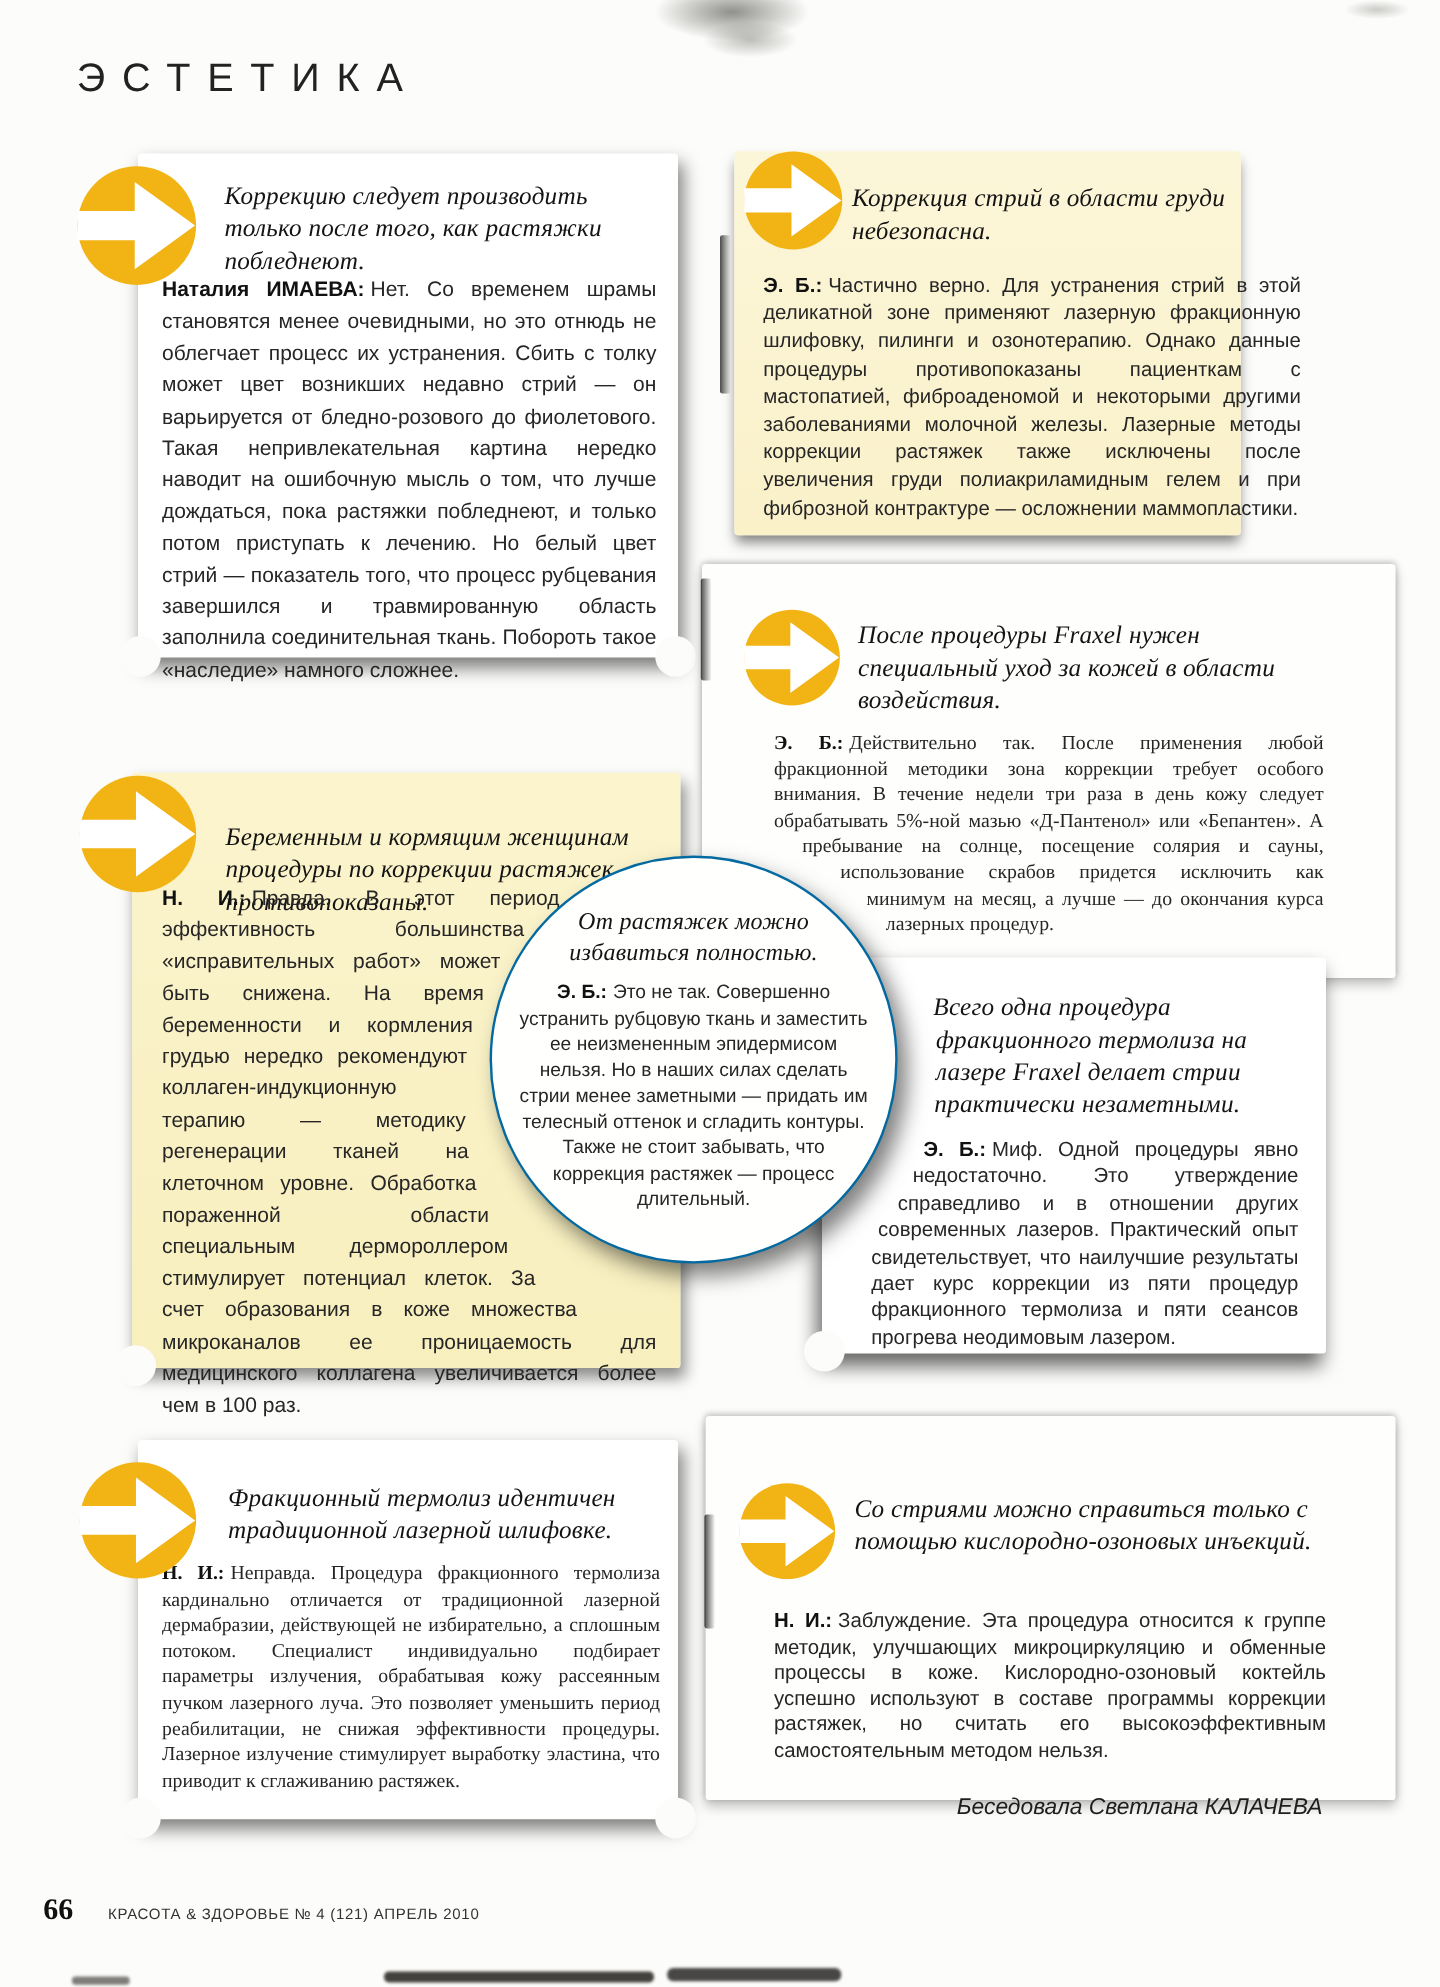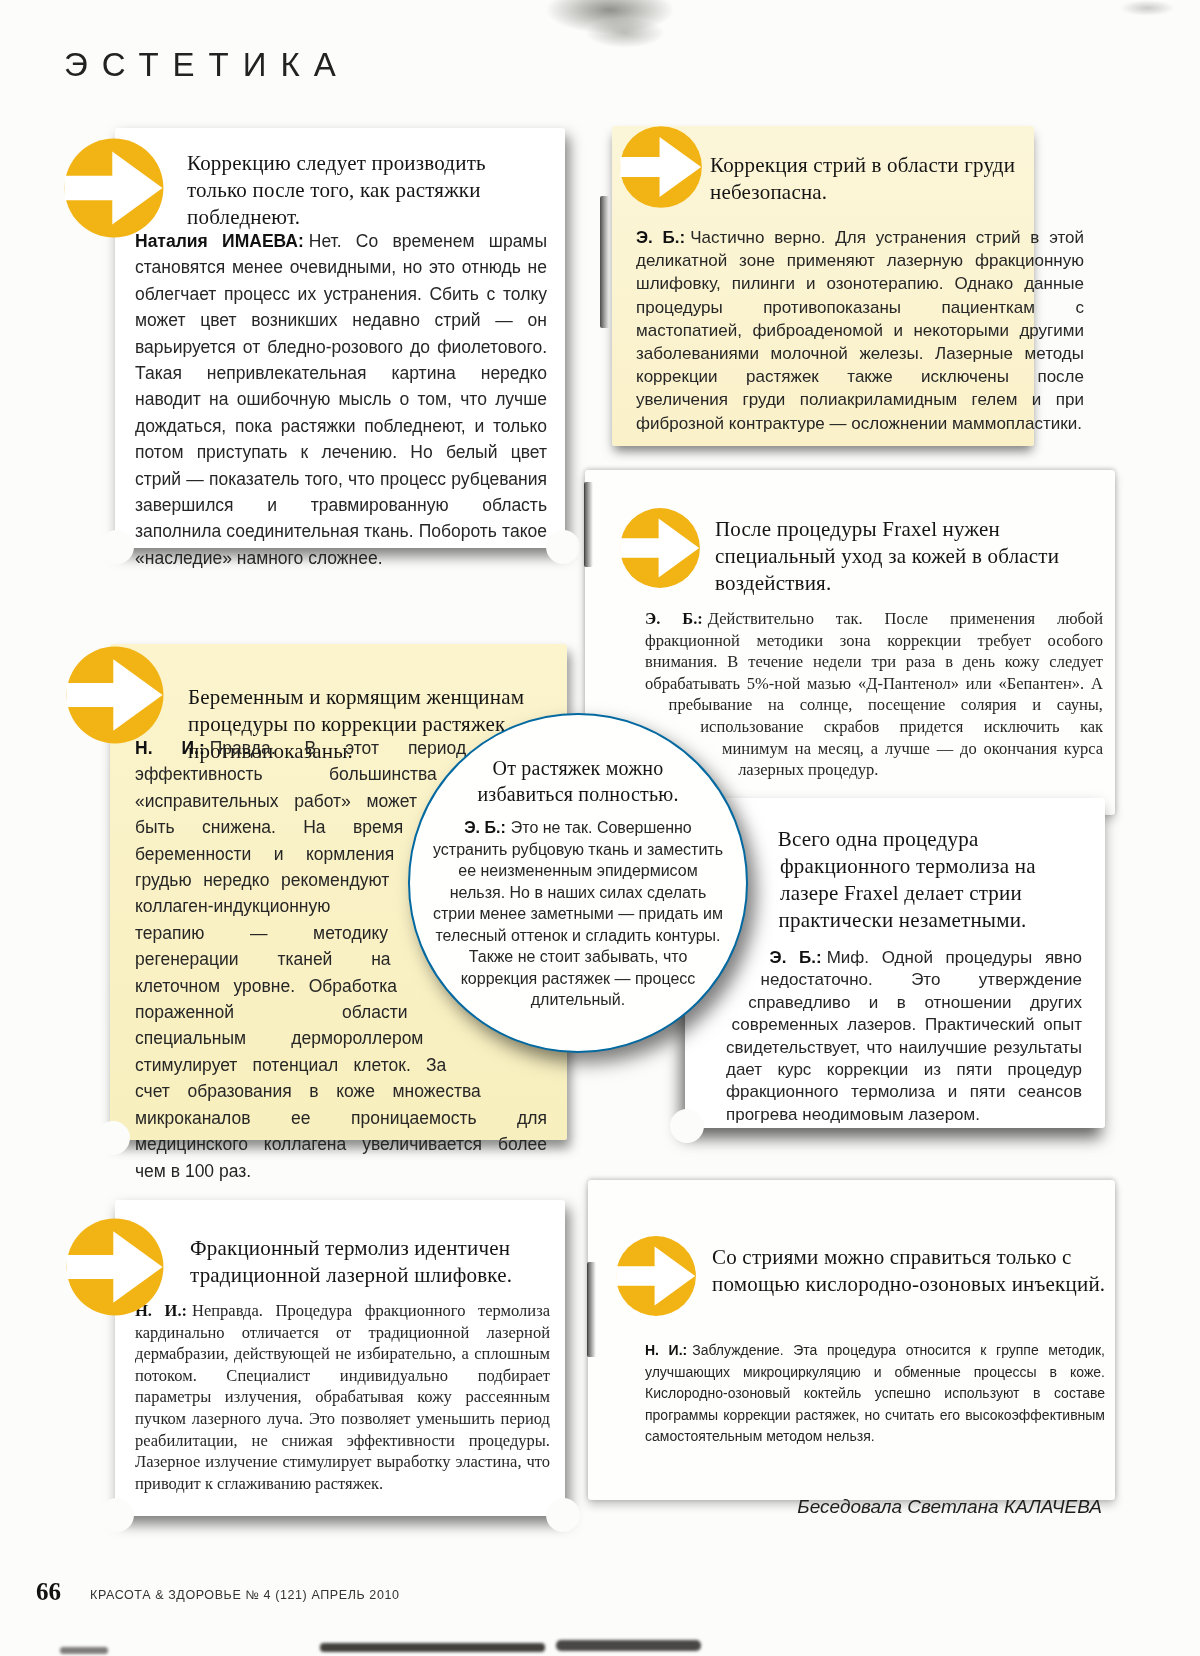--- a/index.html
+++ b/index.html
@@ -13,31 +13,31 @@
   
   #section-label{
     left:64px;top:46px;font-size:33px;letter-spacing:14px;color:#222;
     font-weight:400;
   }
   
   .card{position:absolute;background:#fff;border-radius:3px;}
   .card.deepshadow{box-shadow:4px 8px 14px rgba(0,0,0,.5);}
   .card.cream{background:linear-gradient(180deg,#fcf6d9 0%,#faf1c9 100%);box-shadow:0 7px 11px -2px rgba(0,0,0,.5);}
   .card.cream2{background:linear-gradient(180deg,#fbf4cd 0%,#f8efbe 100%);box-shadow:3px 8px 12px rgba(0,0,0,.45);}
-  .card.flat{background:#fefefd;box-shadow:0 -1px 5px rgba(0,0,0,.22), 0 5px 10px rgba(0,0,0,.22);}
+  .card.flat{background:#fefefd;box-shadow:0 -1px 5px rgba(0,0,0,.22), 0 5px 10px rgba(0,0,0,.22);padding-left:48px;}
   .card.heavy{box-shadow:-4px 10px 16px rgba(0,0,0,.6);}
   .notch{position:absolute;width:34px;height:34px;border-radius:50%;background:#fcfcfa;}
   .edge-curl{position:absolute;width:9px;background:linear-gradient(to right,rgba(0,0,0,.7),rgba(0,0,0,0));border-radius:2px;}
   
   .arrow{position:absolute;z-index:6;}
   .arrow svg{display:block;width:100%;height:100%;}
   
   .myth{
     position:absolute;margin:0;font-family:"Liberation Serif", serif;
-    font-weight:500;color:#141414;
+    font-style:italic;font-weight:500;color:#141414;
     font-size:21px;line-height:27px;letter-spacing:.2px;
   }
   
   .answer{
     position:absolute;margin:0;text-align:justify;color:#262626;
   }
   .answer b{margin-right:5px;color:#111;}
   .lh-wide{font-size:17.5px;line-height:26.4px;}
   .lh-mid{font-size:17px;line-height:23.2px;}
   .lh-tight{font-size:16.5px;line-height:21.6px;font-family:Liberation Serif, serif;}
@@ -107,21 +107,21 @@
 
 <section class="card deepshadow" style="left:115px;top:1200px;width:450px;height:316px;">
   <div class="notch" style="left:-15px;bottom:-16px;"></div>
   <div class="notch" style="right:-15px;bottom:-16px;"></div>
   <h2 class="myth" style="left:75px;top:35px;width:352px;">Фракционный термолиз идентичен традиционной лазерной шлифовке.</h2>
   <p class="answer lh-tight" style="left:20px;top:100px;width:415px;"><b>Н. И.:</b><span>Неправда. Процедура фракционного термолиза кардинально отличается от традиционной лазерной дермабразии, действующей не избирательно, а сплошным потоком. Специалист индивидуально подбирает параметры излучения, обрабатывая кожу рассеянным пучком лазерного луча. Это позволяет уменьшить период реабилитации, не снижая эффективности процедуры. Лазерное излучение стимулирует выработку эластина, что приводит к сглаживанию растяжек.</span></p>
 </section>
 
 <section class="card flat" style="left:588px;top:1180px;width:527px;height:320px;">
   <h2 class="myth" style="left:124px;top:64px;width:404px;">Со стриями можно справиться только с помощью кислородно-озоновых инъекций.</h2>
-  <p class="answer" style="left:57px;top:160px;width:460px;font-size:14px;line-height:21.6px;"><b>Н. И.:</b><span>Заблуждение. Эта процедура относится к группе методик, улучшающих микроциркуляцию и обменные процессы в коже. Кислородно-озоновый коктейль успешно используют в составе программы коррекции растяжек, но считать его высокоэффективным самостоятельным методом нельзя.</span></p>
+  <p class="answer" style="left:57px;top:160px;width:460px;font-size:17px;line-height:21.6px;"><b>Н. И.:</b><span>Заблуждение. Эта процедура относится к группе методик, улучшающих микроциркуляцию и обменные процессы в коже. Кислородно-озоновый коктейль успешно используют в составе программы коррекции растяжек, но считать его высокоэффективным самостоятельным методом нельзя.</span></p>
 </section>
 <div class="edge-curl" style="left:587px;top:1262px;height:95px;"></div>
 <div class="edge-curl" style="left:600px;top:196px;height:132px;"></div>
 
 <div class="arrow" style="left:62px;top:136px;width:104px;height:104px;">
   <svg viewBox="0 0 120 120">
       <circle cx="60" cy="60" r="57" fill="#F2B414"></circle>
       <path fill="#ffffff" d="M3 46 H58 V18 L116 60 L58 102 V74 H3 Z"></path>
     </svg>
 </div>

